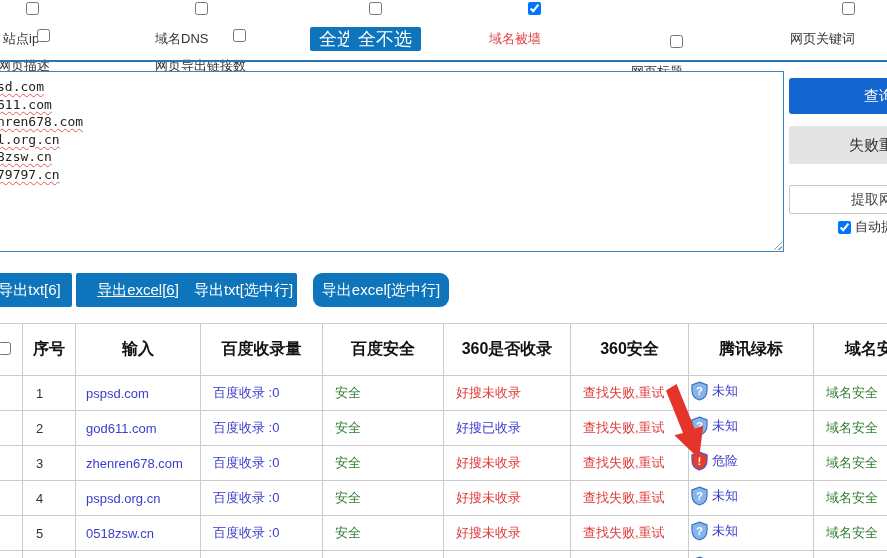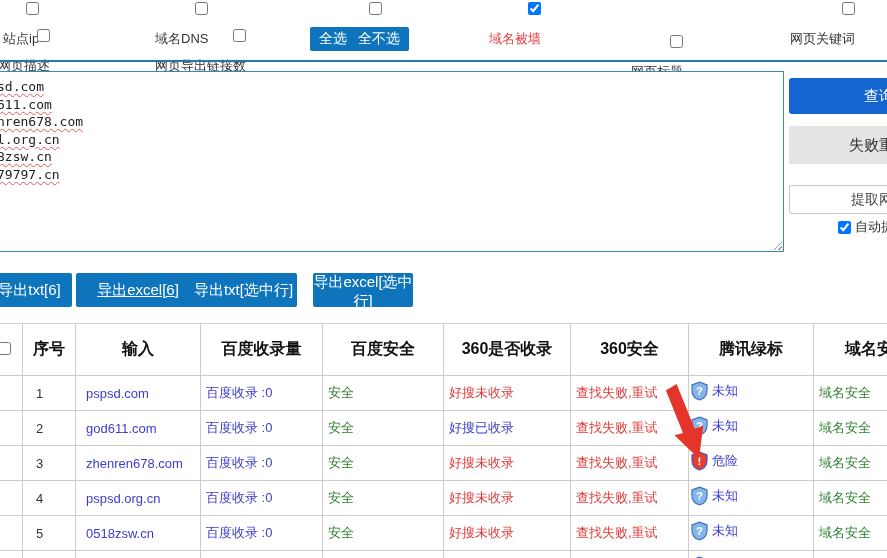--- a/index.html
+++ b/index.html
@@ -13,21 +13,21 @@
   #frow2 { top:29px; }
   .fitem { position:absolute; display:inline-flex; align-items:flex-end; gap:15px;
     font-size:13px; color:#333; white-space:nowrap; cursor:default;flex-direction:column; }
   .fitem.red span { color:#e03a3a; }
   .fitem input { width:13px; height:13px; }
   #frow1 .fitem:nth-child(1){left:3px;}   #frow1 .fitem:nth-child(2){left:155px;}
   #frow1 .fitem:nth-child(3){left:317px;} #frow1 .fitem:nth-child(4){left:473px;padding-left:16px;}
   #frow1 .fitem:nth-child(5){left:631px;margin-top:33px;} #frow1 .fitem:nth-child(6){left:790px;}
   #frow2 .fitem:nth-child(1){left:-2px;}  #frow2 .fitem:nth-child(2){left:155px;}
   .btn-blue { position:absolute; top:27px; height:24px; border:none; color:#fff;
-    background:#0e74bb; font-size:14px; padding:0 9px; border-radius:2px; cursor:pointer;
+    background:#0e74bb; font-size:18px; padding:0 9px; border-radius:2px; cursor:pointer;
     font-family:inherit; }
   #btn-select-all { left:310px; }
   #btn-select-none { left:349px; }
   .hr-line { position:absolute; left:0; top:60px; width:887px; height:2px; background:#2878b0; }
 
   
   .domain-box { position:absolute; left:-6px; top:71px; width:790px; height:181px;
     border:1px solid #3e86ba; border-left:none; background:#fff; overflow:hidden; }
   .dline { padding:0 3px; height:17.5px; line-height:17.5px;
     font-family:"DejaVu Sans Mono","Liberation Mono",monospace; font-size:13px; color:#222; }
@@ -52,31 +52,31 @@
   #auto-extract input { width:13px; height:13px; }
 
   
   .export-row { position:absolute; left:0; top:273px; height:34px; width:887px; }
   .export-btn { position:absolute; top:0; height:34px; border:none; background:#0e74bb;
     color:#fff; font-size:15px; border-radius:2px; cursor:pointer; text-align:center;
     font-family:inherit; }
   #exp-txt { left:-13px; width:85px; }
   #exp-excel { left:76px; width:124px;text-decoration:underline; }
   #exp-txt-sel { left:190px; width:107px; }
-  #exp-excel-sel { left:313px; width:100px; }
+  #exp-excel-sel { left:313px; width:136px;border-radius:9px; }
 
   
   .table-wrap { position:absolute; left:-10px; top:323px; }
   table { border-collapse:collapse; table-layout:fixed; width:950px; background:#fff; }
   col.c0{width:32px;} col.c1{width:53px;} col.c2{width:125px;} col.c3{width:122px;}
   col.c4{width:121px;} col.c5{width:127px;} col.c6{width:118px;} col.c7{width:125px;}
   col.c8{width:127px;}
   th, td { border:1px solid #ccc; }
   th { height:52px; font-size:16px; font-weight:bold; color:#111; text-align:center; }
-  td { height:35px; font-size:13px; color:#333; text-align:left; padding-left:5px; }
+  td { height:35px; font-size:13px; color:#333; text-align:left; padding-left:12px; }
   td.c-cb, th.h-cb { padding-left:5px; }
   td.c-cb input, th.h-cb input { width:13px; height:13px; margin-left:-9px; }
   td.c-num { padding-left:13px; }
   td.c-input { padding-left:10px; }
   td.c-tencent { padding-left:2px; vertical-align:top; padding-top:5px; }
   a { text-decoration:none; cursor:pointer; }
   .link { color:#3c3ccd; }
   .green { color:#2e7d2e; }
   .red { color:#e03a3a; }
   .shield { display:inline-block; width:17px; height:20px; vertical-align:middle; margin-right:4px; }

